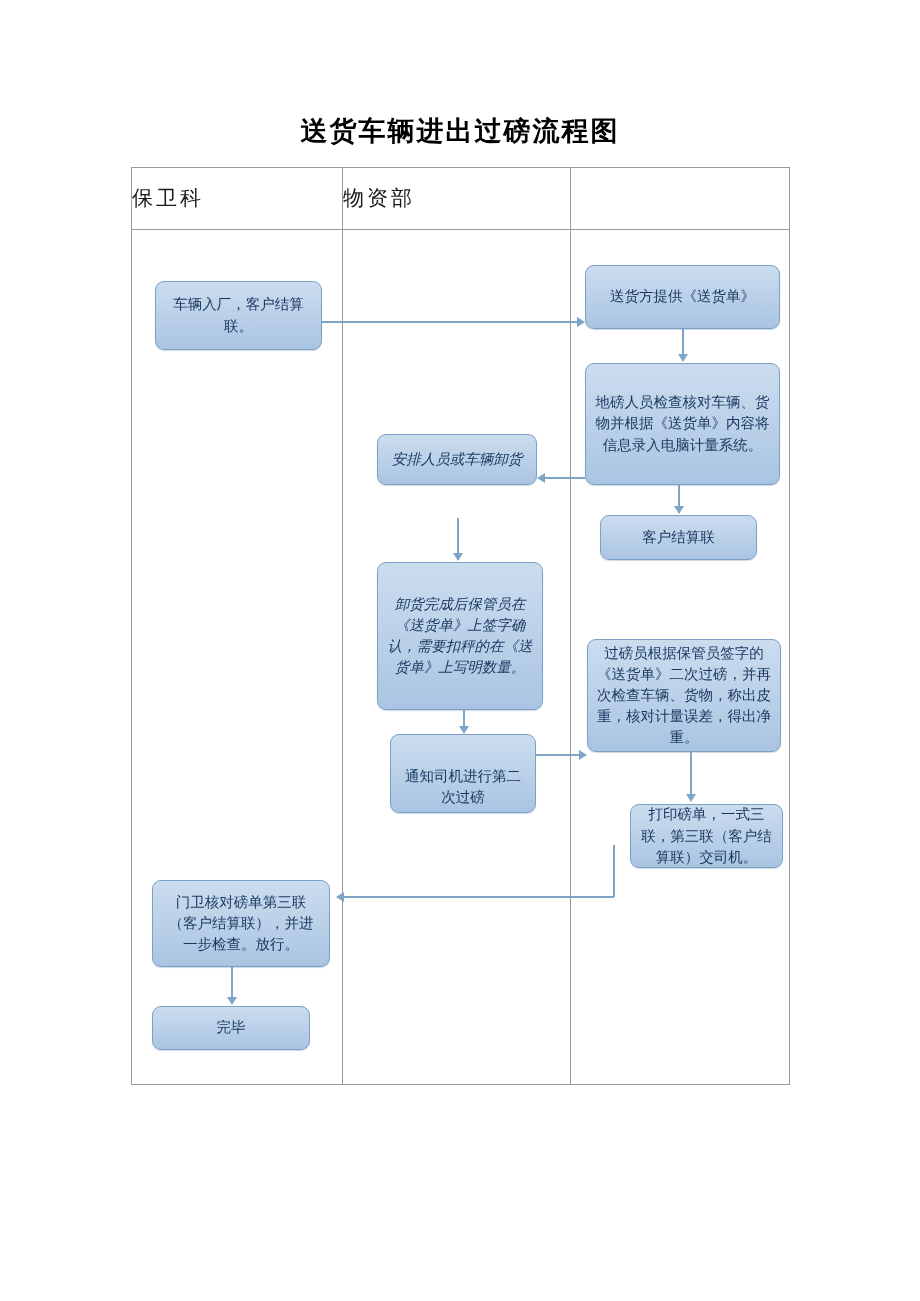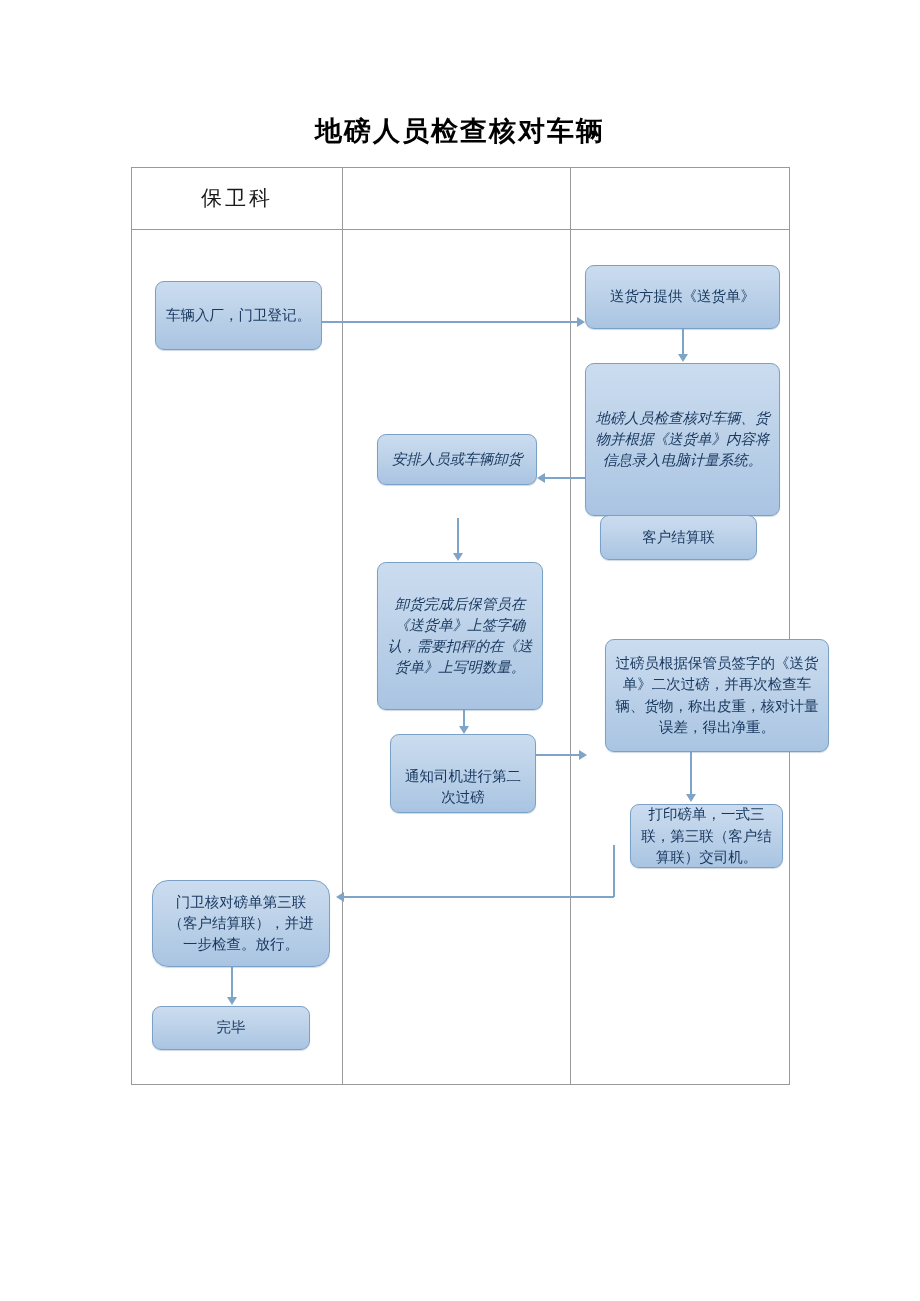--- a/index.html
+++ b/index.html
@@ -56,21 +56,20 @@
     top: 61px;
     width: 100%;
     height: 0;
     border-top: 1px solid #9a9a9a;
   }
   .lane-header-label {
     position: absolute;
     top: 0;
     height: 61px;
     line-height: 61px;
-    text-align: center;
     font-family: "DejaVu Serif", "Liberation Serif", serif;
     font-size: 21px;
     letter-spacing: 3px;
     color: #1a1a1a;
     white-space: nowrap;
   }
   .lane-header-label.h0 { left: 0px;   width: 210px; }
   .lane-header-label.h1 { left: 211px; width: 228px; }
   .lane-header-label.h2 { left: 440px; width: 218px; }
 
@@ -90,30 +89,30 @@
     align-items: center;
     justify-content: center;
     padding: 4px 9px;
     box-shadow: 0 1px 1px rgba(120,145,175,0.35);
   }
   .node span { display: block; width: 100%; }
 
   
   #n-gate-entry   { left: 155px; top: 281px; width: 167px; height: 69px; }
   #n-finish       { left: 152px; top: 1006px; width: 158px; height: 44px; }
-  #n-gate-verify  { left: 152px; top: 880px; width: 178px; height: 87px; border-radius: 16px; }
+  #n-gate-verify  { left: 152px; top: 880px; width: 178px; height: 87px; }
 
   #n-assign       { left: 377px; top: 434px; width: 160px; height: 51px; font-style: italic; }
   #n-sign         { left: 377px; top: 562px; width: 166px; height: 148px; font-style: italic; }
   #n-notify       { left: 390px; top: 734px; width: 146px; height: 79px; align-items: flex-end; }
 
   #n-provide      { left: 585px; top: 265px; width: 195px; height: 64px; }
-  #n-record       { left: 585px; top: 363px; width: 195px; height: 153px; font-style: italic; }
+  #n-record       { left: 585px; top: 363px; width: 195px; height: 122px; }
   #n-gross        { left: 600px; top: 515px; width: 157px; height: 45px; }
-  #n-second-weigh { left: 587px; top: 639px; width: 224px; height: 113px; margin-left: 18px; }
+  #n-second-weigh { left: 587px; top: 639px; width: 194px; height: 113px; }
   #n-print        { left: 630px; top: 804px; width: 153px; height: 64px; }
 
   
   .conn {
     position: absolute;
     background: #7ea4c8;
   }
   .conn.v { width: 1.6px; }
   .conn.h { height: 1.6px; }
 
@@ -134,31 +133,32 @@
   }
   .arrow.left {
     border-top: 5px solid transparent;
     border-bottom: 5px solid transparent;
     border-right: 8px solid #7ea4c8;
   }
 </style>
 </head>
 <body>
 
-<div id="doc-title">地磅人员检查核对车辆</div>
+<div id="doc-title">送货车辆进出过磅流程图</div>
 
 <div id="lane-table">
 
   <div class="lane-col c0"></div>
   <div class="lane-col c1"></div>
   <div class="lane-col c2"></div>
 
   <div class="lane-header-rule"></div>
 
   <div class="lane-header-label h0">保卫科</div>
+  <div class="lane-header-label h1">物资部</div>
 </div>
 
 <div class="conn h" style="left:322px; top:321px; width:256px;"></div>
 <div class="arrow right" style="left:577px; top:317px;"></div>
 
 <div class="conn v" style="left:682px; top:329px; height:26px;"></div>
 <div class="arrow down" style="left:678px; top:354px;"></div>
 
 <div class="conn h" style="left:545px; top:477px; width:40px;"></div>
 <div class="arrow left" style="left:537px; top:473px;"></div>
@@ -179,21 +179,21 @@
 <div class="arrow down" style="left:686px; top:794px;"></div>
 
 <div class="conn v" style="left:613px; top:845px; height:52px;"></div>
 <div class="conn h" style="left:344px; top:896px; width:270px;"></div>
 <div class="arrow left" style="left:336px; top:892px;"></div>
 
 <div class="conn v" style="left:231px; top:967px; height:31px;"></div>
 <div class="arrow down" style="left:227px; top:997px;"></div>
 
 <div class="node" id="n-gate-entry">
-  <span>车辆入厂，门卫登记。</span>
+  <span>车辆入厂，客户结算联。</span>
 </div>
 
 <div class="node" id="n-gate-verify">
   <span>门卫核对磅单第三联（客户结算联），并进一步检查。放行。</span>
 </div>
 
 <div class="node" id="n-finish">
   <span>完毕</span>
 </div>
 

